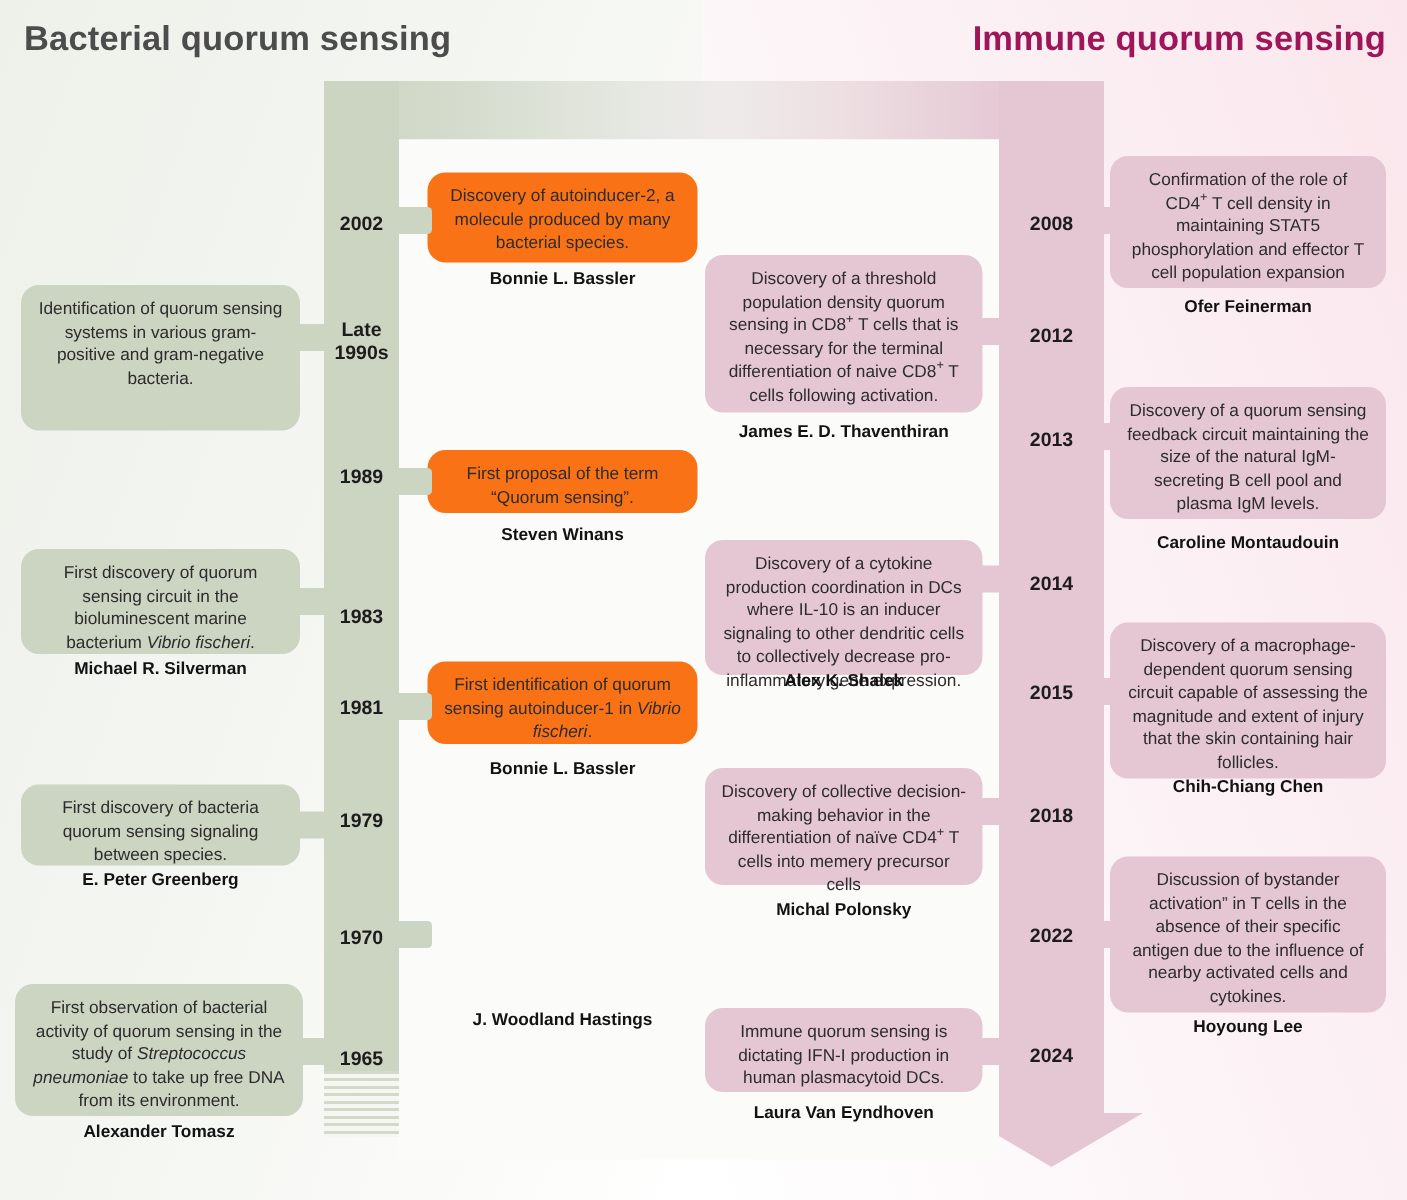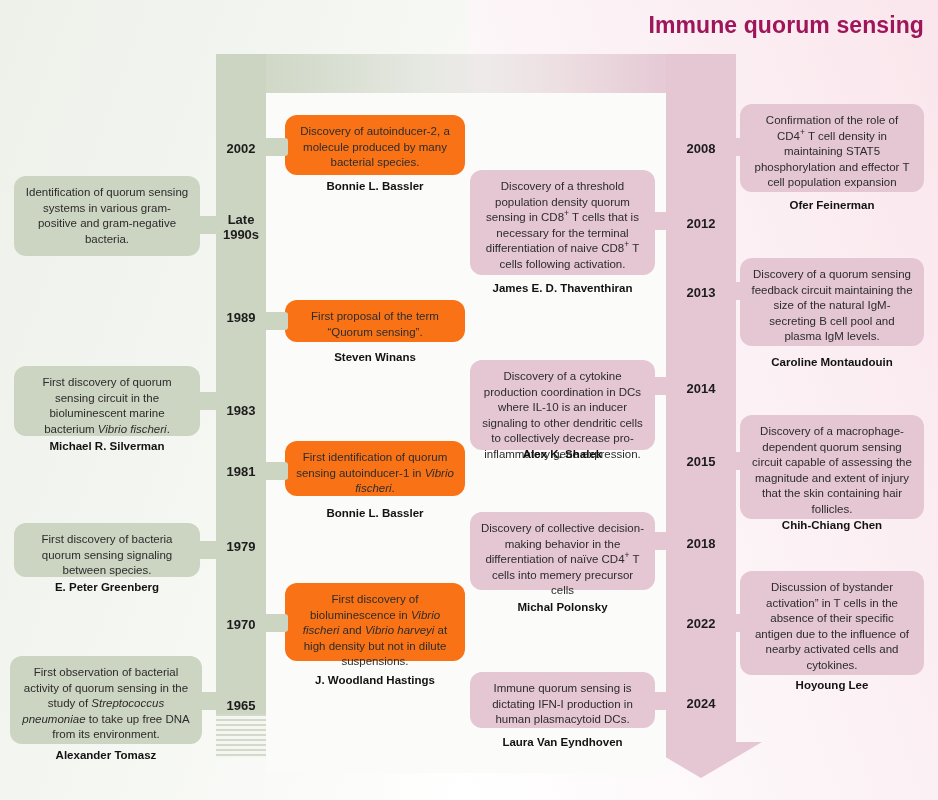--- a/index.html
+++ b/index.html
@@ -106,20 +106,21 @@
   }
 </style>
 </head>
 <body>
 
 <div id="root">
 
   <div class="bg-left"></div>
   <div class="bg-right"></div>
 
+  <div class="hdr hdr-left">Bacterial quorum sensing</div>
   <div class="hdr hdr-right">Immune quorum sensing</div>
 
   <div class="top-band"></div>
   <div class="bar-green"></div>
   <div class="bar-green-fade"></div>
   <div class="bar-pink"></div>
   <div class="arrow-pink"></div>
 
   <div class="panel"></div>
   <div class="top-notch"></div>
@@ -136,21 +137,21 @@
 
   <div class="yr yr-r" style="top:141px">2008</div>
   <div class="yr yr-r" style="top:216px">2012</div>
   <div class="yr yr-r" style="top:285px">2013</div>
   <div class="yr yr-r" style="top:381px">2014</div>
   <div class="yr yr-r" style="top:454px">2015</div>
   <div class="yr yr-r" style="top:536px">2018</div>
   <div class="yr yr-r" style="top:616px">2022</div>
   <div class="yr yr-r" style="top:696px">2024</div>
 
-  <div class="card green" style="left:14px;top:176px;width:186px;height:80px">
+  <div class="card green" style="left:14px;top:190px;width:186px;height:97px">
     <span>Identification of quorum sensing systems in various gram-positive and gram-negative bacteria.</span>
   </div>
   <div class="stub green" style="left:196px;top:216px;width:24px;"></div>
 
   <div class="card green" style="left:14px;top:366px;width:186px;height:70px">
     First discovery of quorum sensing circuit in the bioluminescent marine bacterium <em>Vibrio fischeri</em>.
   </div>
   <div class="stub green" style="left:196px;top:392px;width:24px;"></div>
   <div class="author" style="left:14px;top:440px;width:186px">Michael R. Silverman</div>
 
@@ -177,23 +178,20 @@
   </div>
   <div class="stub green" style="left:262px;top:312px;width:26px;"></div>
   <div class="author" style="left:285px;top:351px;width:180px">Steven Winans</div>
 
   <div class="card green2" style="left:285px;top:441px;width:180px;height:55px">
     First identification of quorum sensing autoinducer-1 in <em>Vibrio fischeri</em>.
   </div>
   <div class="stub green" style="left:262px;top:462px;width:26px;"></div>
   <div class="author" style="left:285px;top:507px;width:180px">Bonnie L. Bassler</div>
 
-  <div class="card green2" style="left:285px;top:583px;width:180px;height:78px">
-    First discovery of bioluminescence in <em>Vibrio fischeri</em> and <em>Vibrio harveyi</em> at high density but not in dilute suspensions.
-  </div>
   <div class="stub green" style="left:262px;top:614px;width:26px;"></div>
   <div class="author" style="left:285px;top:674px;width:180px">J. Woodland Hastings</div>
 
   <div class="card pink" style="left:470px;top:170px;width:185px;height:105px">
     Discovery of a threshold population density quorum sensing in CD8<span class="sup">+</span> T cells that is necessary for the terminal differentiation of naive CD8<span class="sup">+</span> T cells following activation.
   </div>
   <div class="stub pink" style="left:652px;top:212px;width:22px;"></div>
   <div class="author" style="left:470px;top:282px;width:185px">James E. D. Thaventhiran</div>
 
   <div class="card pink" style="left:470px;top:360px;width:185px;height:90px">

